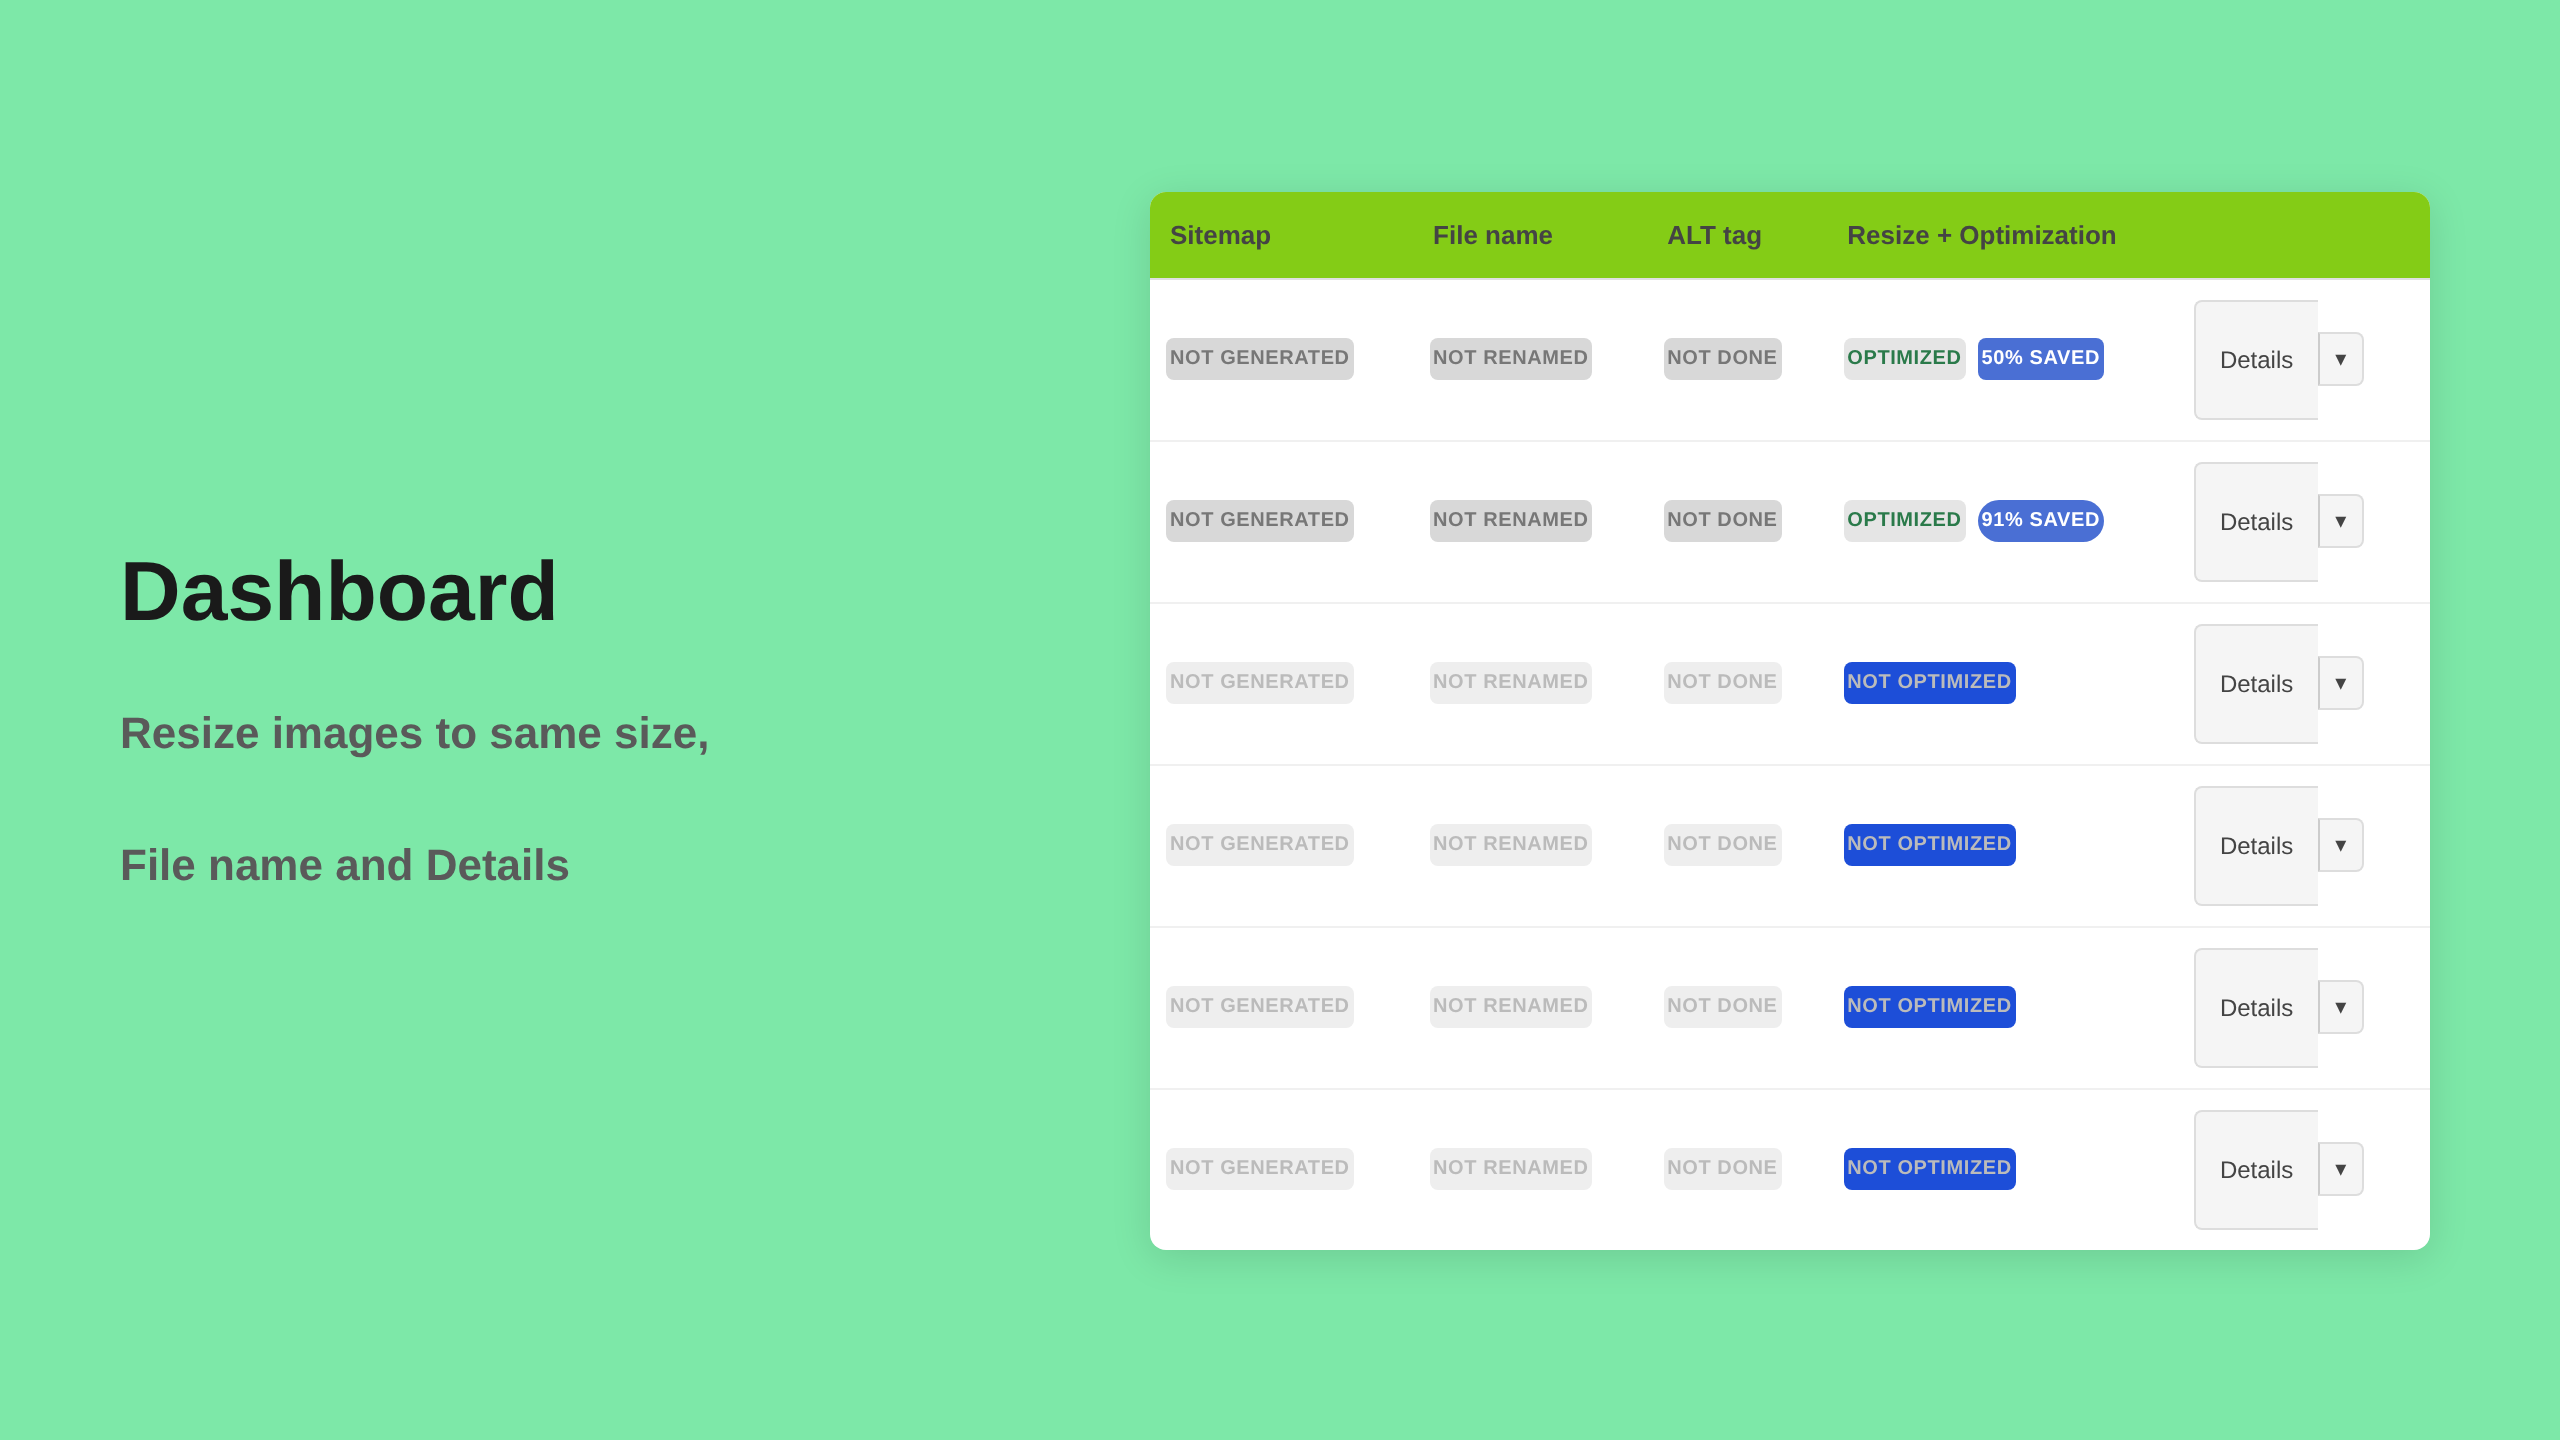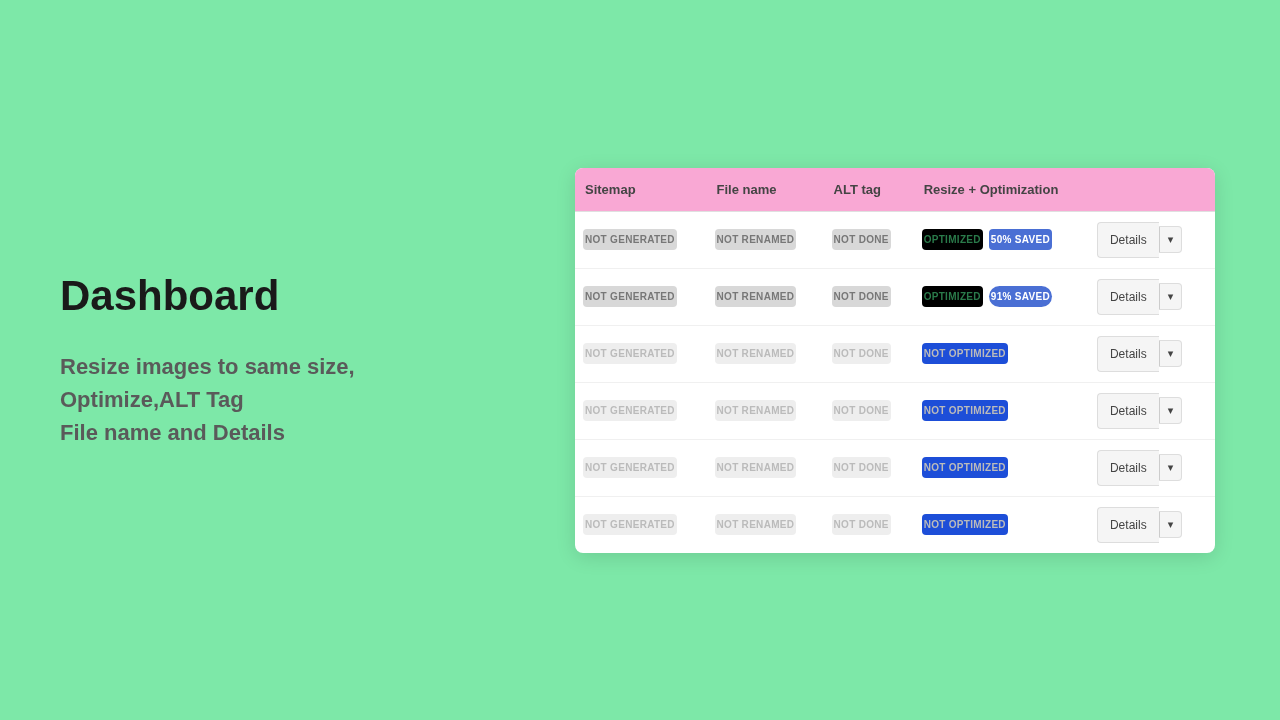--- a/index.html
+++ b/index.html
@@ -48,21 +48,21 @@
       overflow: hidden;
       width: 640px;
     }
 
     table {
       width: 100%;
       border-collapse: collapse;
     }
 
     thead tr {
-      background: #f9a8d4;
+      background: #84cc16;
       border-bottom: 1px solid #e0e0e0;
     }
 
     thead th {
       padding: 14px 10px;
       text-align: left;
       font-size: 13px;
       font-weight: 600;
       color: #444;
     }
@@ -93,21 +93,21 @@
       background: #e8e8e8;
       color: #999;
     }
 
     .badge-gray-dark {
       background: #d8d8d8;
       color: #777;
     }
 
     .badge-optimized {
-      background: #000000;
+      background: #e5e5e5;
       color: #2a7a4a;
     }
 
     .badge-saved-blue {
       background: #4a6fd4;
       color: #fff;
     }
 
     .badge-not-optimized {
       background: #1d4ed8;
@@ -116,21 +116,21 @@
 
     .details-btn-group {
       display: flex;
       align-items: center;
     }
 
     .details-btn {
       background: #f5f5f5;
       border: 1px solid #ddd;
       border-right: none;
-      padding: 10px 12px;
+      padding: 22px 12px;
       font-size: 12px;
       color: #444;
       border-radius: 4px 0 0 4px;
       cursor: pointer;
     }
 
     .details-dropdown {
       background: #f5f5f5;
       border: 1px solid #ddd;
       border-left: 1px solid #ccc;
@@ -150,21 +150,21 @@
       color: #bbb;
     }
   </style>
 </head>
 <body>
 
 <div class="left-panel">
   <h1 class="dashboard-title">Dashboard</h1>
   <p class="dashboard-subtitle">
     <span>Resize images to same size,</span><br>
-    <span>Optimize,ALT Tag</span><br>
+    <br>
     <span>File name and Details</span>
   </p>
 </div>
 
 <div class="right-panel">
   <div class="table-container">
     <table>
       <thead>
         <tr>
           <th>Sitemap</th>

